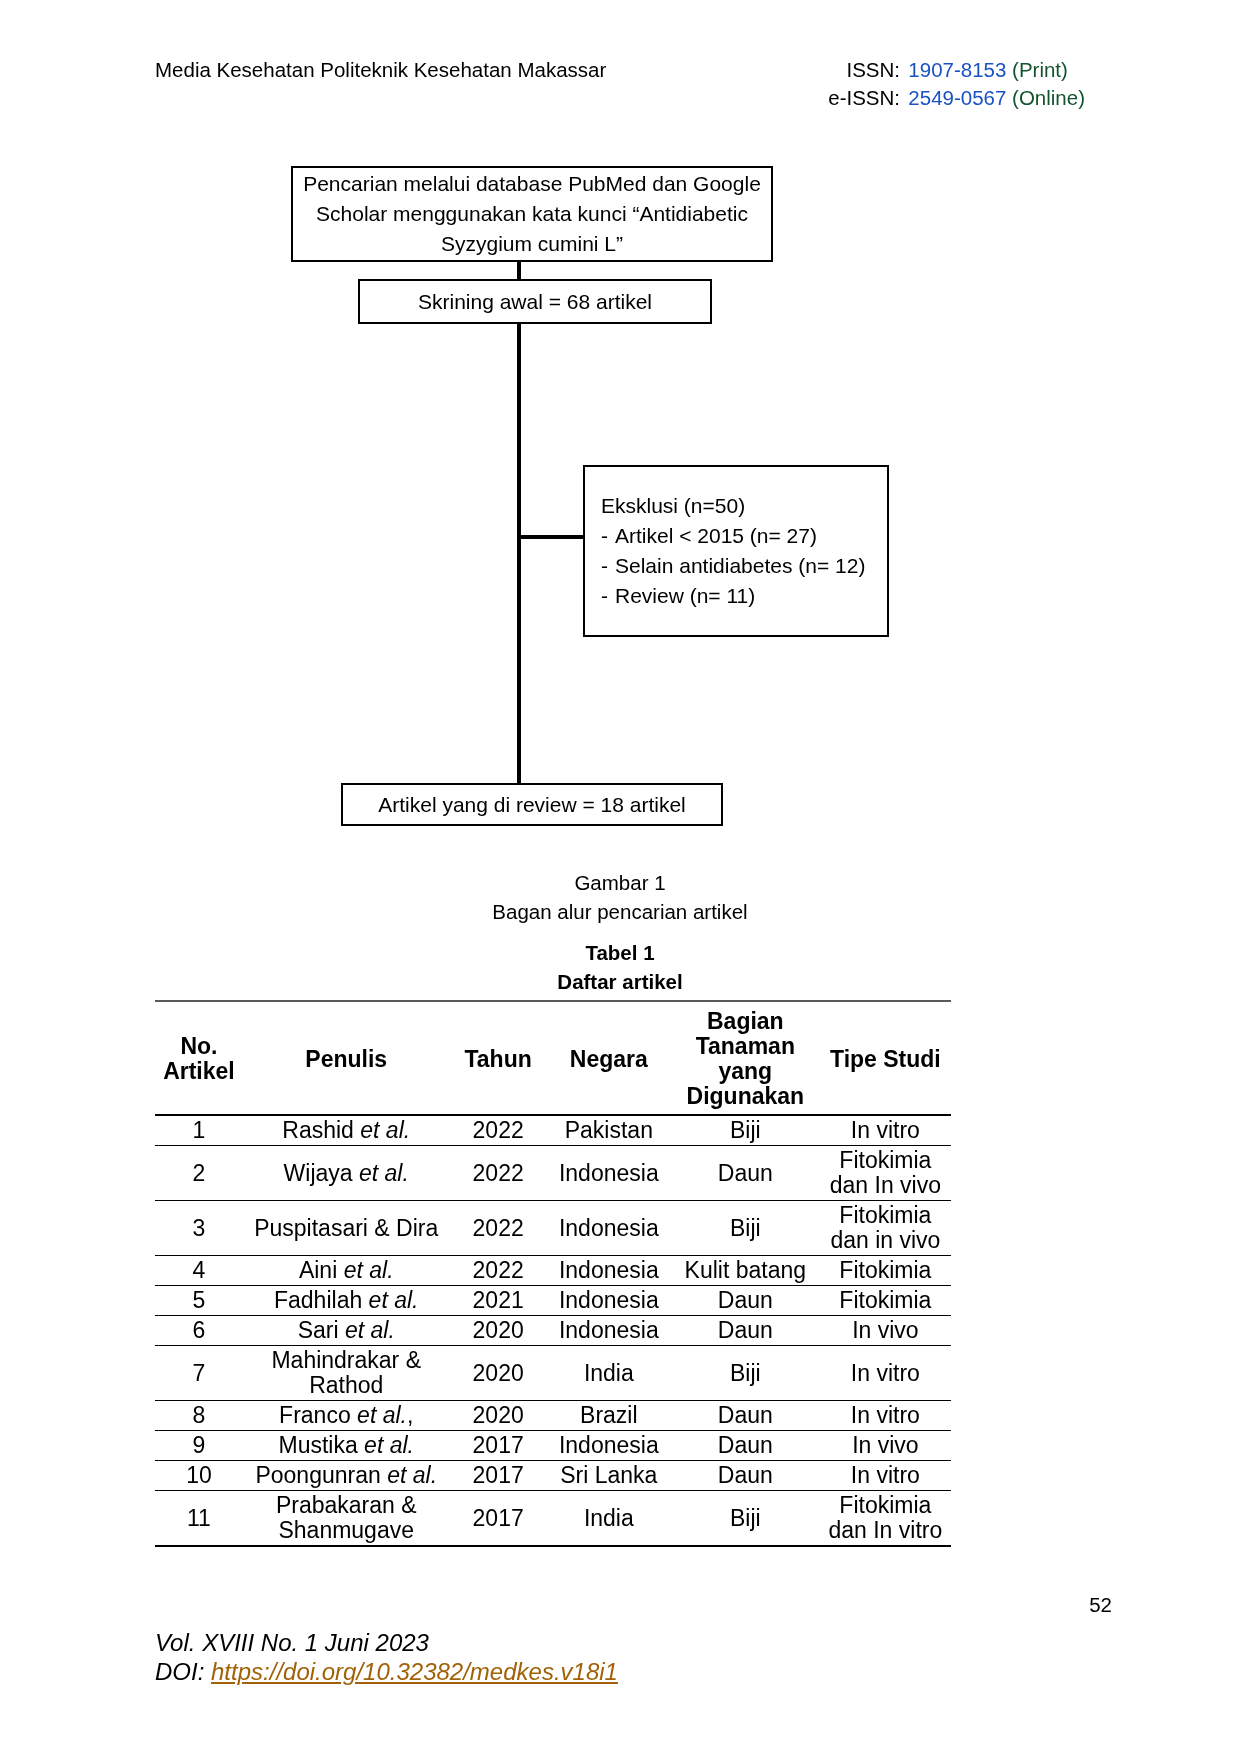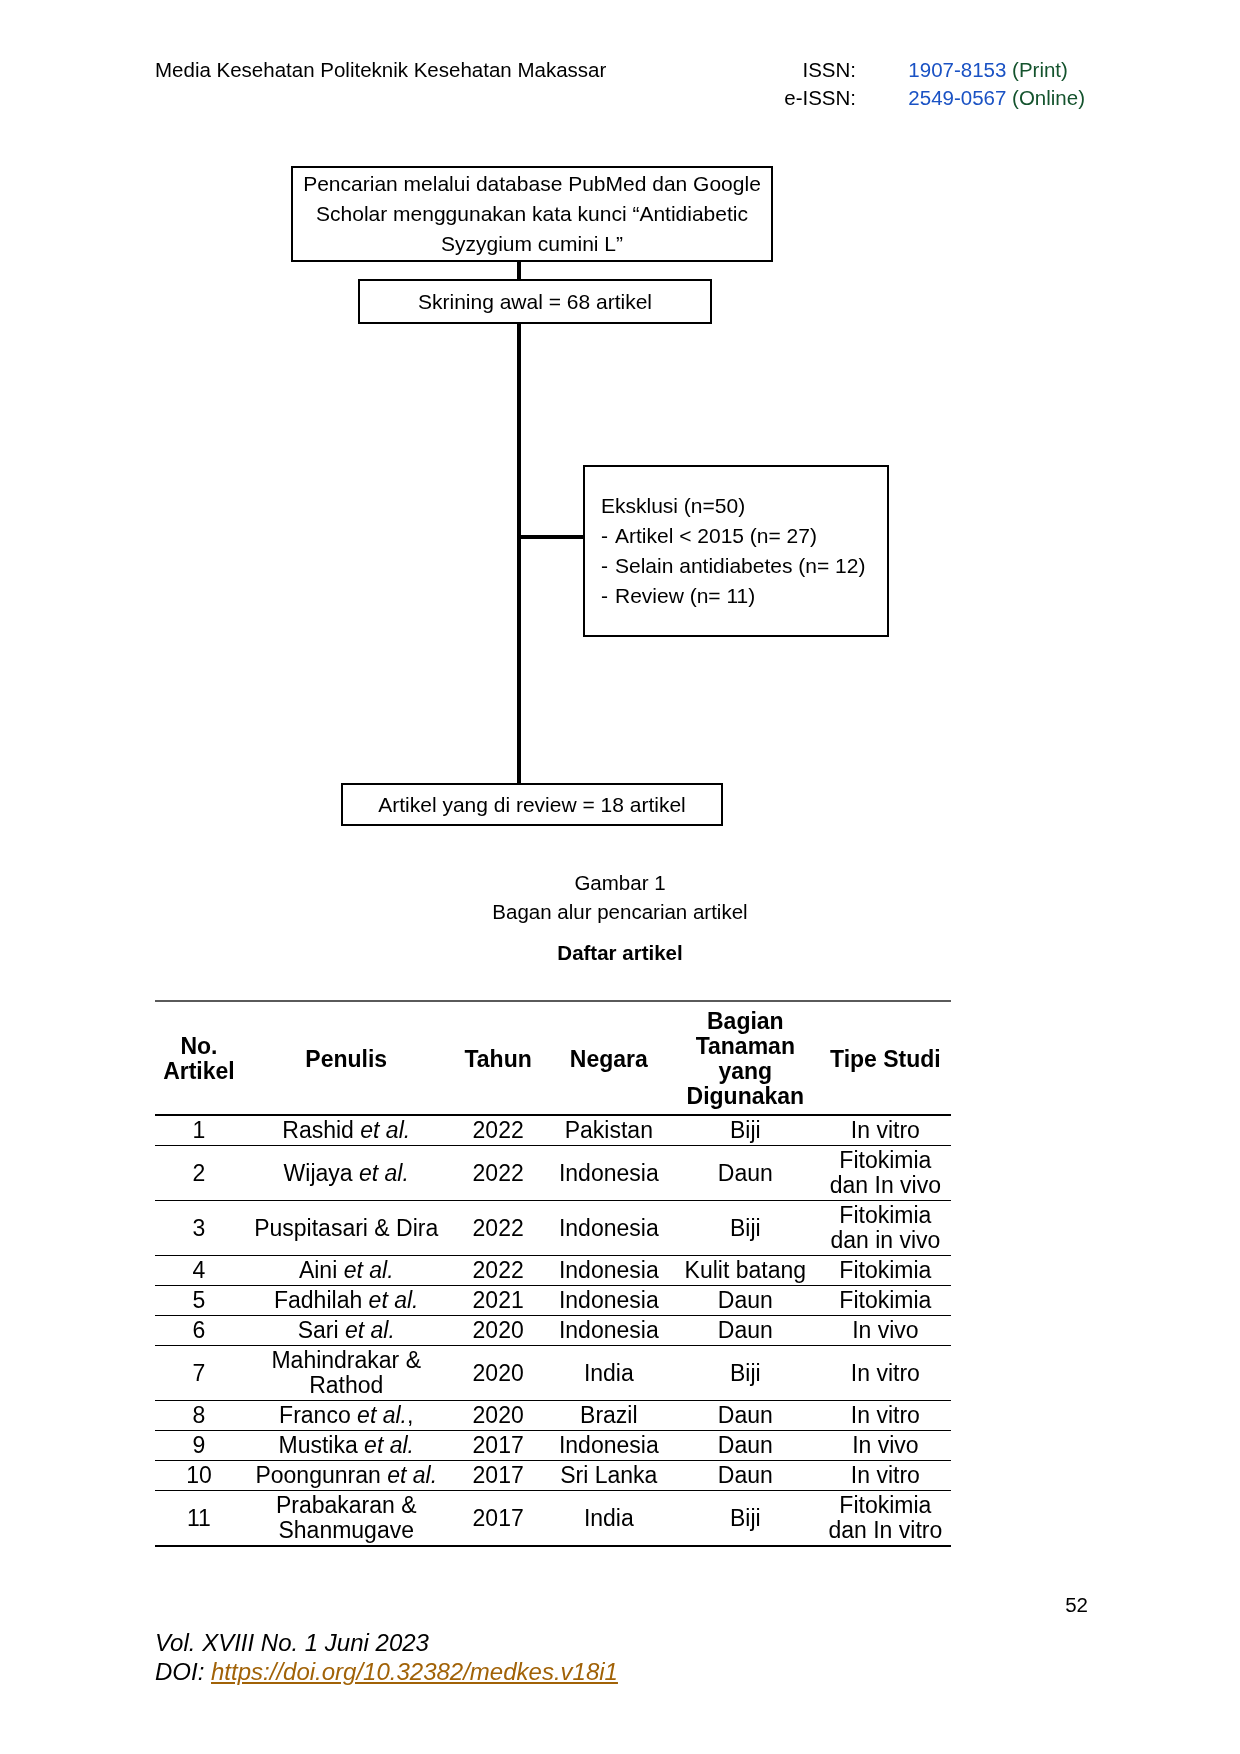--- a/index.html
+++ b/index.html
@@ -35,21 +35,21 @@
   .header-issn {
     font-size: 20.5px;
     line-height: 28px;
   }
   .issn-row {
     display: flex;
     white-space: nowrap;
   }
   .issn-label { display: inline-block; width: 74px; text-align: right; }
   .issn-colon { display: inline-block; width: 14px; }
-  .issn-num { color: #1a52c4; margin-left: 44px; }
+  .issn-num { color: #1a52c4; }
   .issn-paren { color: #14532d; }
 
   
   .flowchart {
     position: absolute;
     left: 0;
     top: 0;
     width: 1240px;
     height: 1000px;
   }
@@ -142,21 +142,21 @@
   .c-no      { width: 84px; }
   .c-penulis { width: 214px; }
   .c-tahun   { width: 96px; }
   .c-negara  { width: 122px; }
   .c-bagian  { width: 148px; }
   .c-tipe    { width: 132px; }
 
   
   .pagenum {
     position: absolute;
-    right: 152px;
+    right: 128px;
     top: 1593px;
     font-size: 20.5px;
   }
   .footer {
     position: absolute;
     left: 155px;
     top: 1628px;
     font-size: 24px;
     line-height: 29px;
     font-style: italic;
@@ -224,20 +224,21 @@
       <span>Artikel yang di review = 18 artikel</span>
     </div>
   </div>
 
   <div class="caption" id="cap-gambar">
     <div>Gambar 1</div>
     <div>Bagan alur pencarian artikel</div>
   </div>
 
   <div class="caption" id="cap-tabel">
+    <div>Tabel 1</div>
     <div>Daftar artikel</div>
   </div>
 
   <div class="table-wrap">
     <table class="artikel">
       <thead>
         <tr>
           <th class="c-no">
             <div>No.</div>
             <div>Artikel</div>

